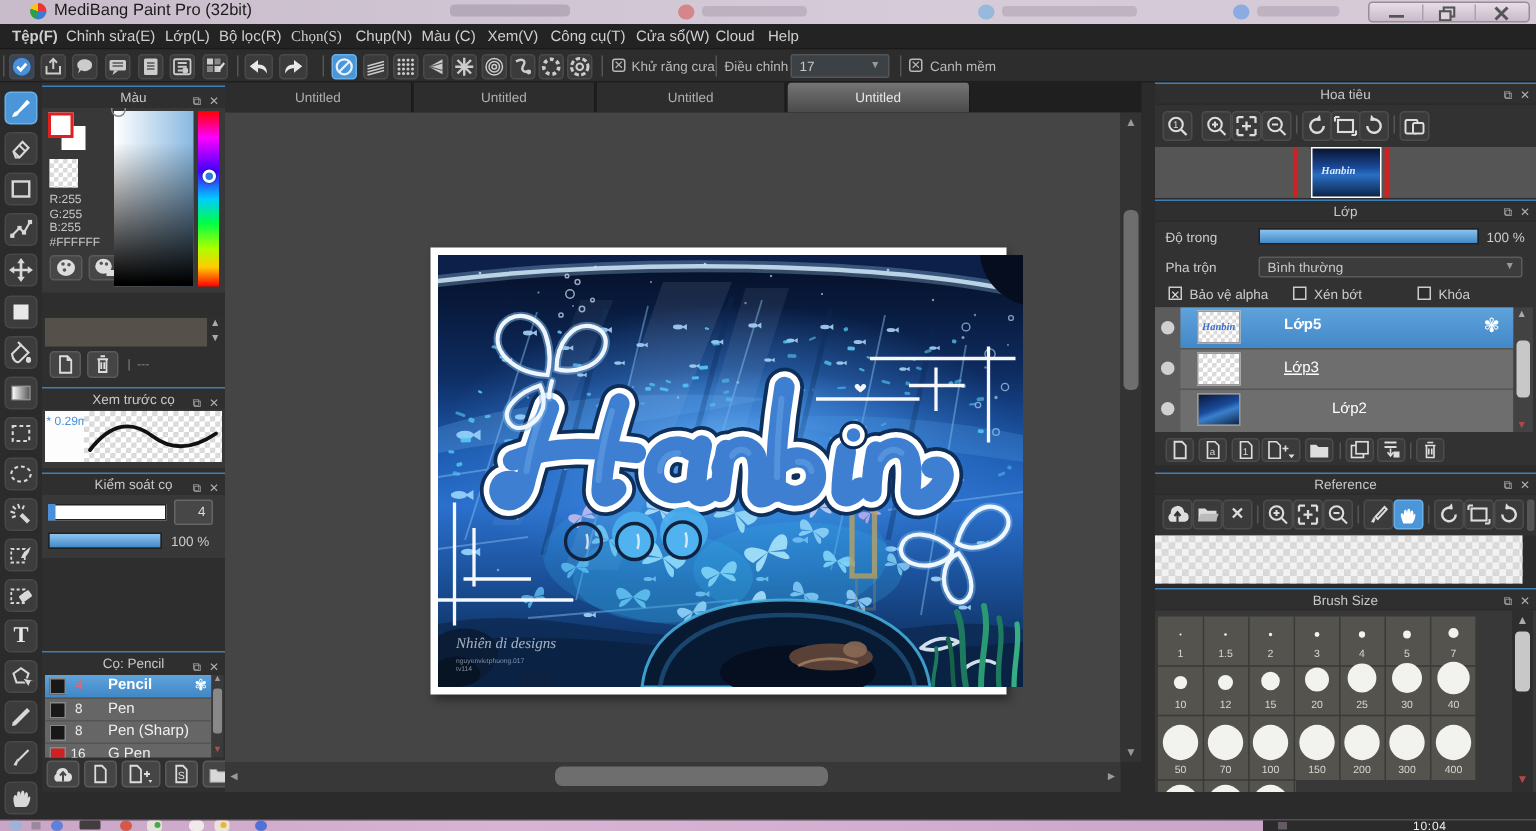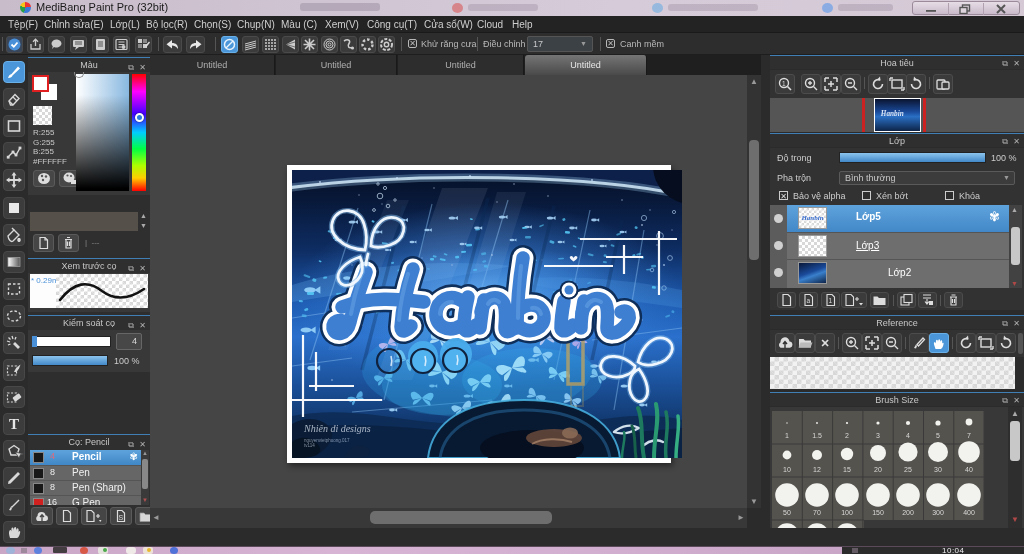--- a/index.html
+++ b/index.html
@@ -107,25 +107,25 @@
           <rect x="5.5" y="1" width="7" height="6" fill="none" stroke="#555" stroke-width="1.4"></rect>
           <rect x="3" y="3.5" width="7" height="6" fill="#ddd4dd" stroke="#555" stroke-width="1.4"></rect>
         </svg>
       <svg style="position:absolute;left:80px;top:1px;" width="16" height="12" viewBox="0 0 16 12">
           <path d="M4 2 L12 10 M12 2 L4 10" stroke="#555" stroke-width="2"></path>
         </svg>
     </div>
   </div>
 
   <div class="abs" id="menubar">
-    <span style="left:8px;">Tệp(F)</span>
+    <span style="left:8px;font-weight:bold;">Tệp(F)</span>
     <span style="left:44px;">Chỉnh sửa(E)</span>
     <span style="left:110px;">Lớp(L)</span>
     <span style="left:146px;">Bộ lọc(R)</span>
-    <span style="left:194px;">Chọn(S)</span>
+    <span style="left:194px;font-family:Liberation Serif, serif;">Chọn(S)</span>
     <span style="left:237px;">Chụp(N)</span>
     <span style="left:281px;">Màu (C)</span>
     <span style="left:325px;">Xem(V)</span>
     <span style="left:367px;">Công cụ(T)</span>
     <span style="left:424px;">Cửa sổ(W)</span>
     <span style="left:477px;">Cloud</span>
     <span style="left:512px;">Help</span>
   </div>
 
   <div class="abs" id="toolbar">

